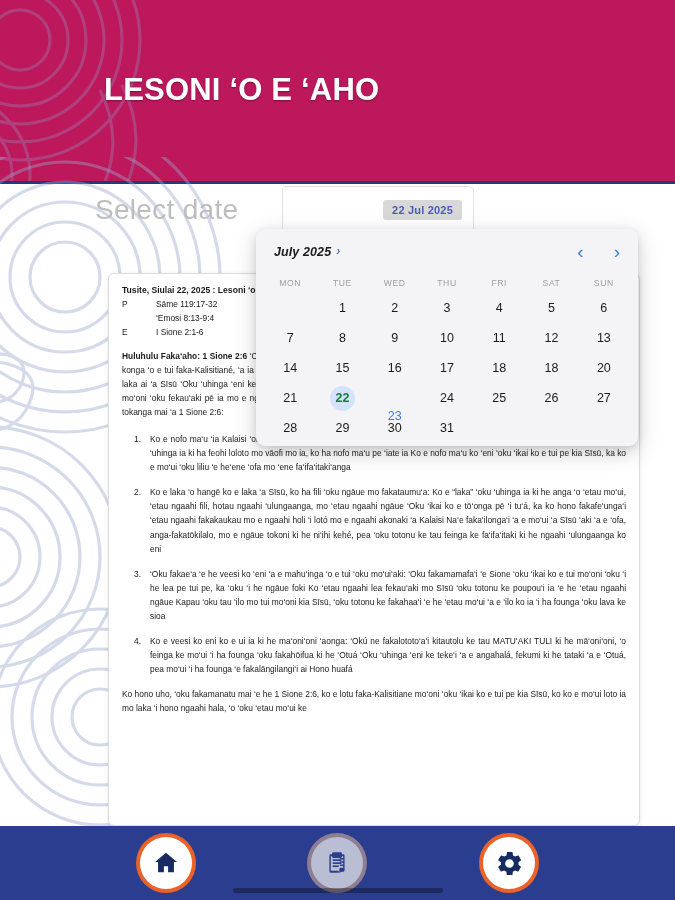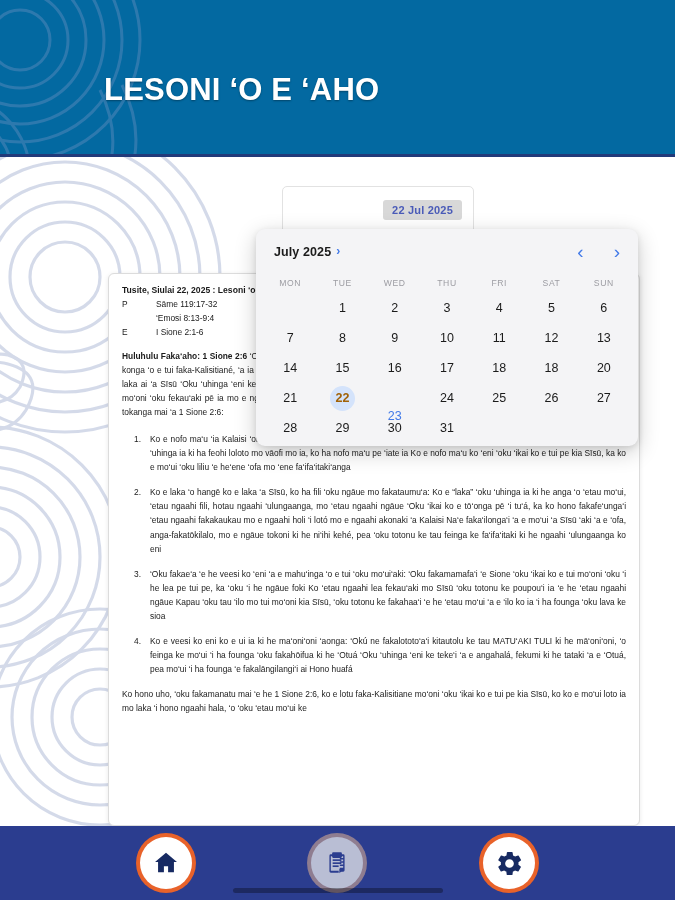--- a/index.html
+++ b/index.html
@@ -12,22 +12,22 @@
   #app {
     position: relative;
     width: 675px; height: 900px;
     background: #ffffff;
     overflow: hidden;
   }
 
   
   .header {
     position: absolute; top: 0; left: 0;
-    width: 675px; height: 157px;
-    background: #0369a1;
+    width: 675px; height: 184px;
+    background: #be185d;
     overflow: hidden;
   }
   .header-pattern {
     position: absolute; top: -40px; left: -90px;
     width: 300px; height: 280px;
     opacity: 0.30;
   }
   .header-title {
     position: absolute;
     left: 104px; top: 72px;
@@ -160,20 +160,21 @@
     height: 44px;
     padding: 0 18px;
     display: flex;
     align-items: center;
   }
   .dp-month {
     font-size: 12.5px;
     font-weight: bold;
     color: #1b1b1b;
     letter-spacing: 0.1px;
+    font-style: italic;
   }
   .dp-month-chev {
     display: inline-block;
     margin-left: 5px;
     color: #4179e8;
     font-size: 12px;
     font-weight: bold;
     vertical-align: 1px;
   }
   .dp-navs {
@@ -208,21 +209,21 @@
   .dp-dow {
     font-size: 8.6px;
     color: #9c9ca2;
     letter-spacing: 0.6px;
     height: 20px;
     font-weight: 500;
   }
   .dp-cell.empty { color: transparent; }
   .dp-cell.selected .dp-num {
     background: #d4e3fb;
-    color: #a16207;
+    color: #15803d;
     font-weight: 600;
   }
   .dp-cell.today .dp-num {
     color: #4179e8;
     margin-top: 36px;
   }
   .dp-num {
     width: 25px; height: 25px;
     display: flex; align-items: center; justify-content: center;
     border-radius: 50%;
@@ -311,20 +312,21 @@
       <circle cx="170" cy="560" r="48"></circle>
       <circle cx="170" cy="560" r="68"></circle>
       <circle cx="170" cy="560" r="88"></circle>
       <circle cx="170" cy="560" r="108"></circle>
 
       <path d="M35 240 q40 15 55 -10 q12 -25 -12 -32 q-20 -5 -22 16 q-2 16 14 16"></path>
       <path d="M20 265 q55 22 76 -12 q20 -36 -18 -46 q-30 -8 -33 22 q-2 24 20 24"></path>
     </g>
   </svg>
 
+  <div class="select-date-label">Select date</div>
 
   <div class="date-field">
     <div class="date-chip">22 Jul 2025</div>
   </div>
 
   <div class="doc-card">
     <div class="doc-head">Tusite, Siulai 22, 2025 : Lesoni ‘o e ‘Aho</div>
 
     <div class="ref-row">
       <span class="ref-key">P</span>

